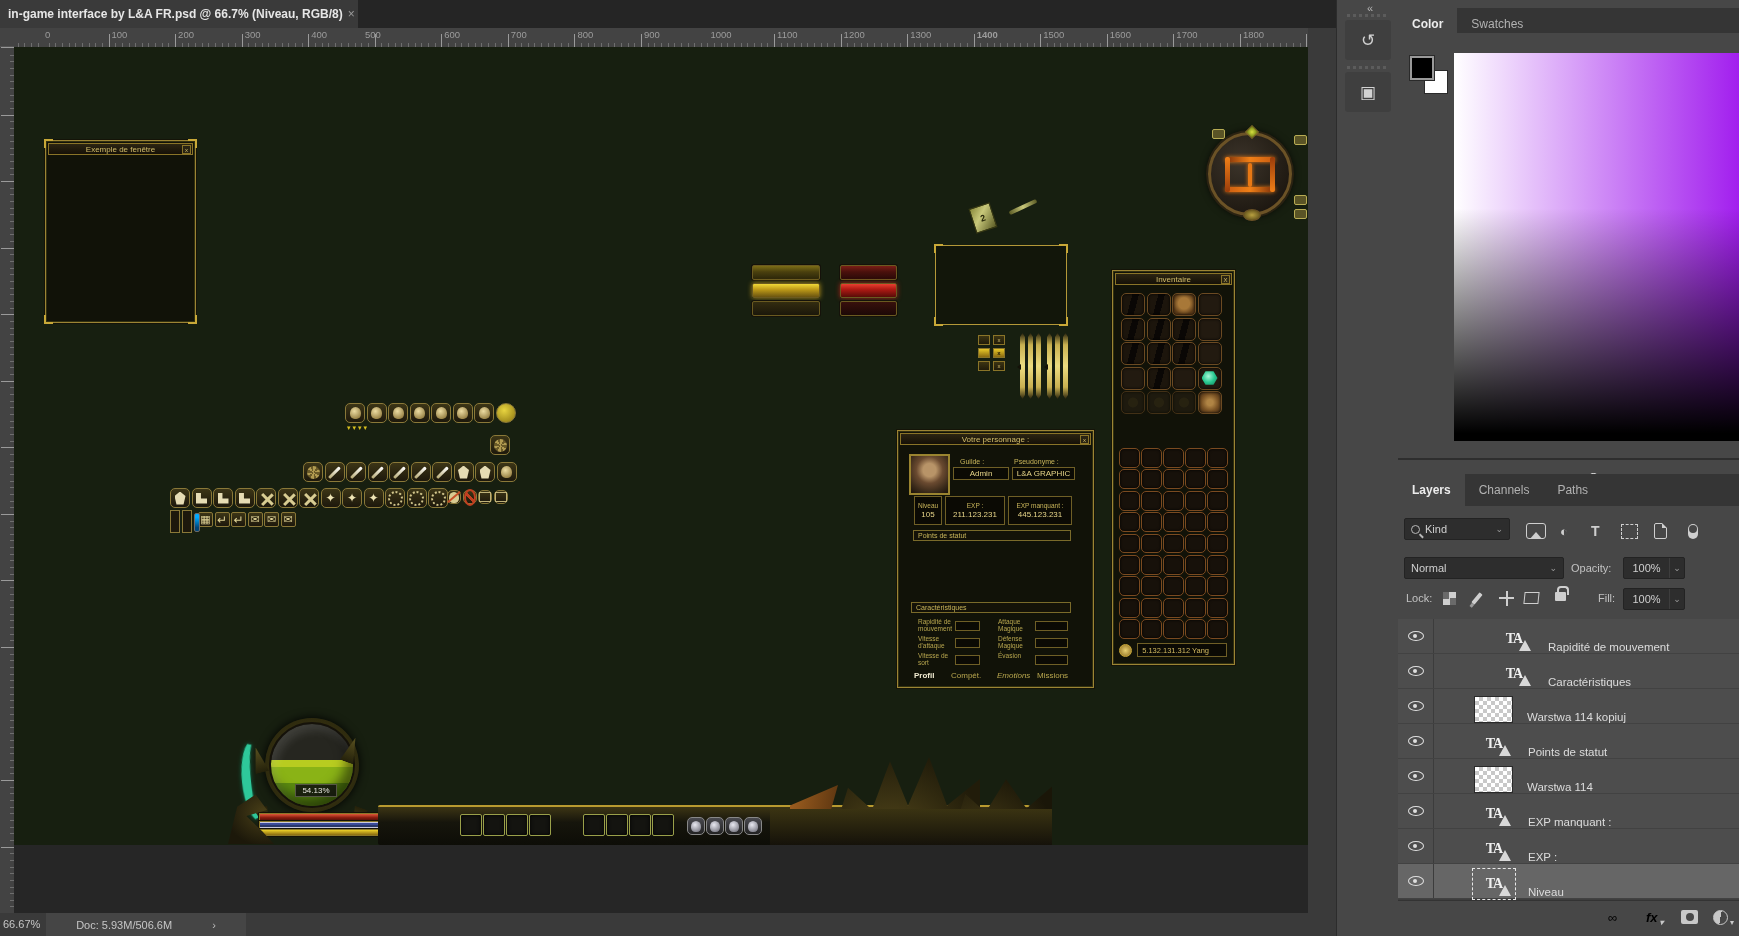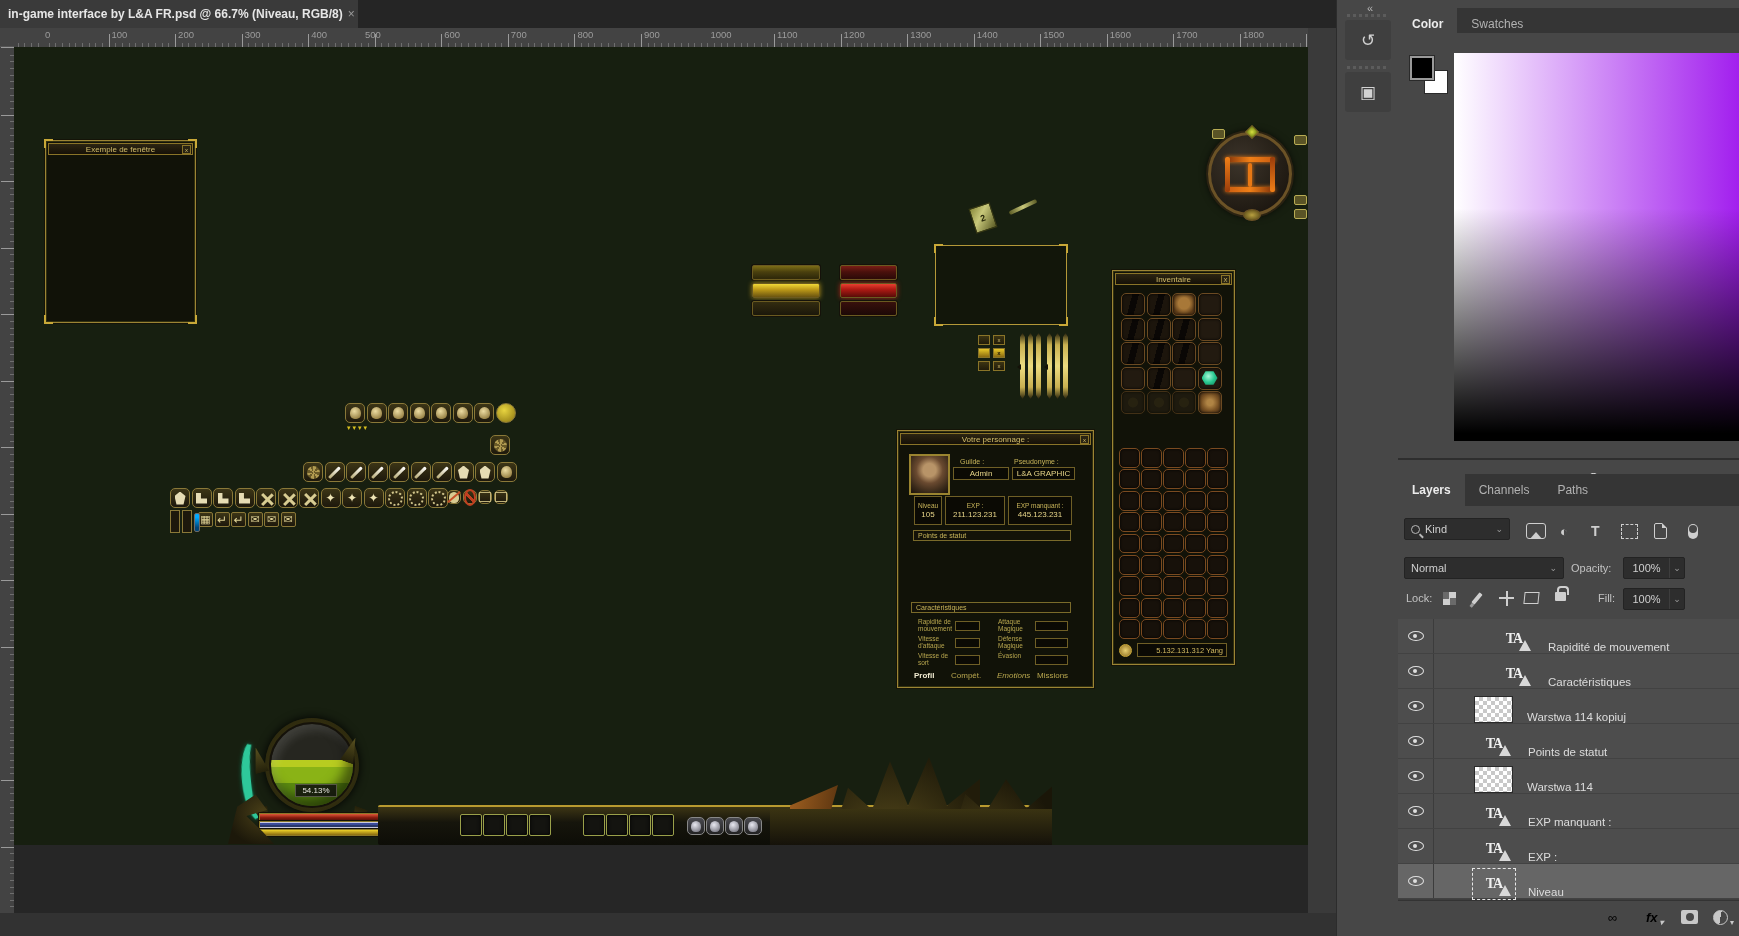--- a/index.html
+++ b/index.html
@@ -182,21 +182,21 @@
       <div class="ruler-label" style="left: 297.2px;">400</div>
       <div class="ruler-label" style="left: 351px;">500</div>
       <div class="ruler-label" style="left: 430.3px;">600</div>
       <div class="ruler-label" style="left: 496.85px;">700</div>
       <div class="ruler-label" style="left: 563.4px;">800</div>
       <div class="ruler-label" style="left: 629.95px;">900</div>
       <div class="ruler-label" style="left: 696.5px;">1000</div>
       <div class="ruler-label" style="left: 763.05px;">1100</div>
       <div class="ruler-label" style="left: 829.6px;">1200</div>
       <div class="ruler-label" style="left: 896.15px;">1300</div>
-      <div class="ruler-label" style="left: 962.7px;">1400</div>
+      <div class="ruler-label" style="left: 962.7px; font-weight: bold;">1400</div>
       <div class="ruler-label" style="left: 1029.25px;">1500</div>
       <div class="ruler-label" style="left: 1095.8px;">1600</div>
       <div class="ruler-label" style="left: 1162.35px;">1700</div>
       <div class="ruler-label" style="left: 1228.9px;">1800</div>
       <div class="ruler-label" style="left: 1295.45px;">1900</div>
     </div>
   <div id="ruler-left"></div>
 
   <div id="doc">
       <div class="game-window" style="left: 31px; top: 93px; width: 151px; height: 183px;">
@@ -320,21 +320,21 @@
           <div class="slot-cell"></div>
           <div class="slot-cell"></div>
           <div class="slot-cell"></div>
           <div class="slot-cell"></div>
           <div class="slot-cell"></div>
           <div class="slot-cell"></div>
           <div class="slot-cell"></div>
           <div class="slot-cell"></div>
         </div>
         <div style="position: absolute; left: 6px; top: 373px; width: 13px; height: 13px; border-radius: 50%; background: radial-gradient(rgb(232, 208, 112), rgb(138, 106, 32)); border: 1px solid rgb(200, 168, 56);"></div>
-        <div style="position: absolute; left: 24px; top: 372px; width: 90px; height: 14px; background: rgb(11, 10, 4); border: 1px solid rgb(111, 95, 38); color: rgb(208, 184, 96); font-size: 7.5px; display: flex; align-items: center; justify-content: flex-end; padding-right: 3px;">5.132.131.312 Yang</div>
+        <div style="position: absolute; left: 24px; top: 372px; width: 90px; height: 14px; background: rgb(11, 10, 4); border: 1px solid rgb(111, 95, 38); color: rgb(208, 184, 96); font-size: 7.5px; display: flex; align-items: center; justify-content: flex-end; padding-right: 17px;">5.132.131.312 Yang</div>
       </div>
       <div class="game-window" style="left: 883px; top: 383px; width: 197px; height: 258px;">
         <div class="gw-title">
           <span>Votre personnage :</span>
           <div class="gw-close">x</div>
         </div>
         <div style="position: absolute; left: 11px; top: 23px; width: 41px; height: 41px; border: 2px solid rgb(154, 132, 48); background: radial-gradient(circle at 50% 38%, rgb(184, 148, 104) 0px, rgb(184, 148, 104) 22%, rgb(106, 74, 48) 45%, rgb(58, 42, 26) 75%, rgb(26, 18, 10));"></div>
         <div class="cp-label" style="left: 62px; top: 27px;">Guilde :</div>
         <div class="cp-box" style="left: 55px; top: 36px; width: 56px; height: 13px;">Admin</div>
         <div class="cp-label" style="left: 116px; top: 27px;">Pseudonyme :</div>
@@ -459,20 +459,27 @@
         <div style="position: absolute; left: 60px; top: 10px; width: 150px; height: 88px; background: radial-gradient(at 40% 100%, rgb(85, 73, 28), rgb(33, 28, 10) 75%); clip-path: polygon(0px 100%, 12% 35%, 28% 60%, 40% 5%, 52% 55%, 66% 0px, 78% 55%, 100% 25%, 100% 100%);"></div>
         <div style="position: absolute; left: 180px; top: 25px; width: 102px; height: 73px; background: radial-gradient(at 30% 100%, rgb(74, 63, 24), rgb(26, 22, 8) 75%); clip-path: polygon(0px 100%, 15% 30%, 35% 55%, 55% 10%, 75% 50%, 100% 20%, 100% 100%);"></div>
         <div style="position: absolute; left: 20px; top: 38px; width: 48px; height: 34px; background: linear-gradient(100deg, rgb(160, 96, 32), rgb(90, 52, 16)); clip-path: polygon(0px 60%, 100% 0px, 80% 100%, 0px 100%);"></div>
         <div style="position: absolute; left: 0px; top: 62px; width: 282px; height: 36px; background: linear-gradient(rgb(58, 51, 18), rgb(21, 18, 10));"></div>
       </div>
       <div style="position: absolute; left: 214px; top: 735px; width: 46px; height: 62px; background: radial-gradient(at 80% 50%, rgb(74, 64, 24), rgb(28, 24, 10) 75%); clip-path: polygon(100% 0px, 60% 20%, 85% 45%, 40% 55%, 75% 80%, 100% 100%, 0px 100%, 20% 40%);"></div>
     </div>
   <div id="pasteboard"></div>
   <div id="scrollstrip"></div>
 
+  <div id="statusbar">
+    <span id="status-zoom">66.67%</span>
+    <div id="status-doc">
+      <span>Doc: 5.93M/506.6M</span>
+      <span id="status-chevron">›</span>
+    </div>
+  </div>
 
   <div id="dock">
     <span class="dock-collapse">«</span>
     <div class="dock-grip" style="top:14px"></div>
     <div class="dock-btn" style="top:20px">
         <span>↺</span>
       </div>
     <div class="dock-grip" style="top:66px"></div>
     <div class="dock-btn" style="top:72px">
         <span>▣</span>

